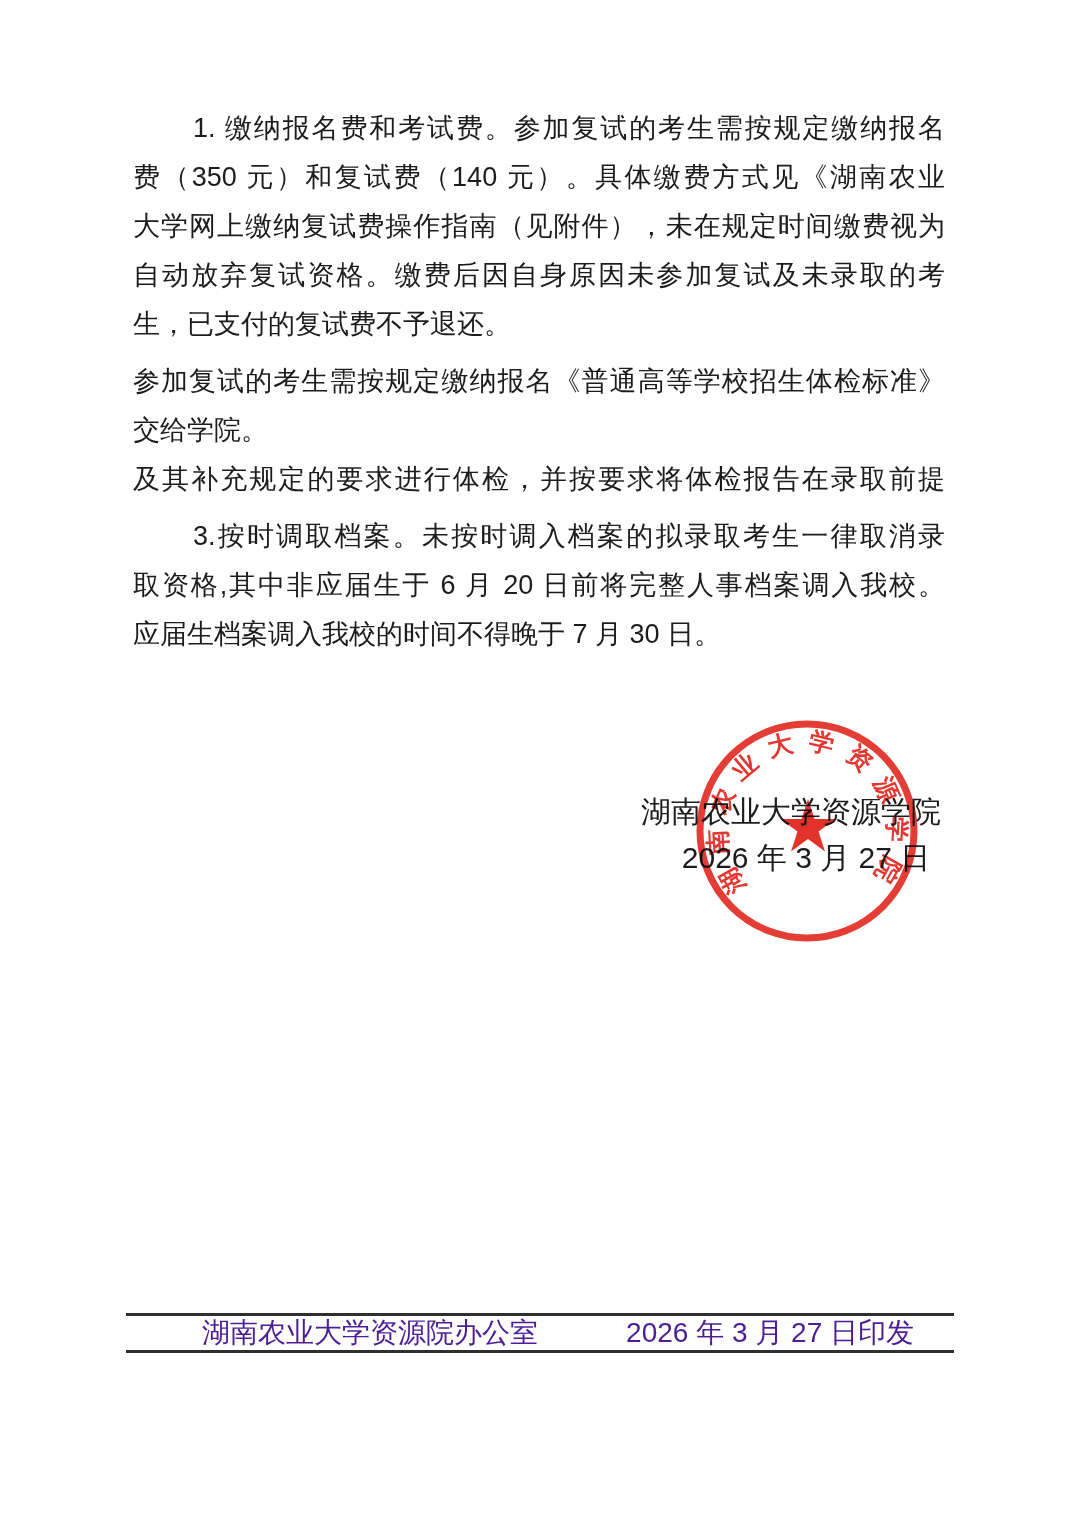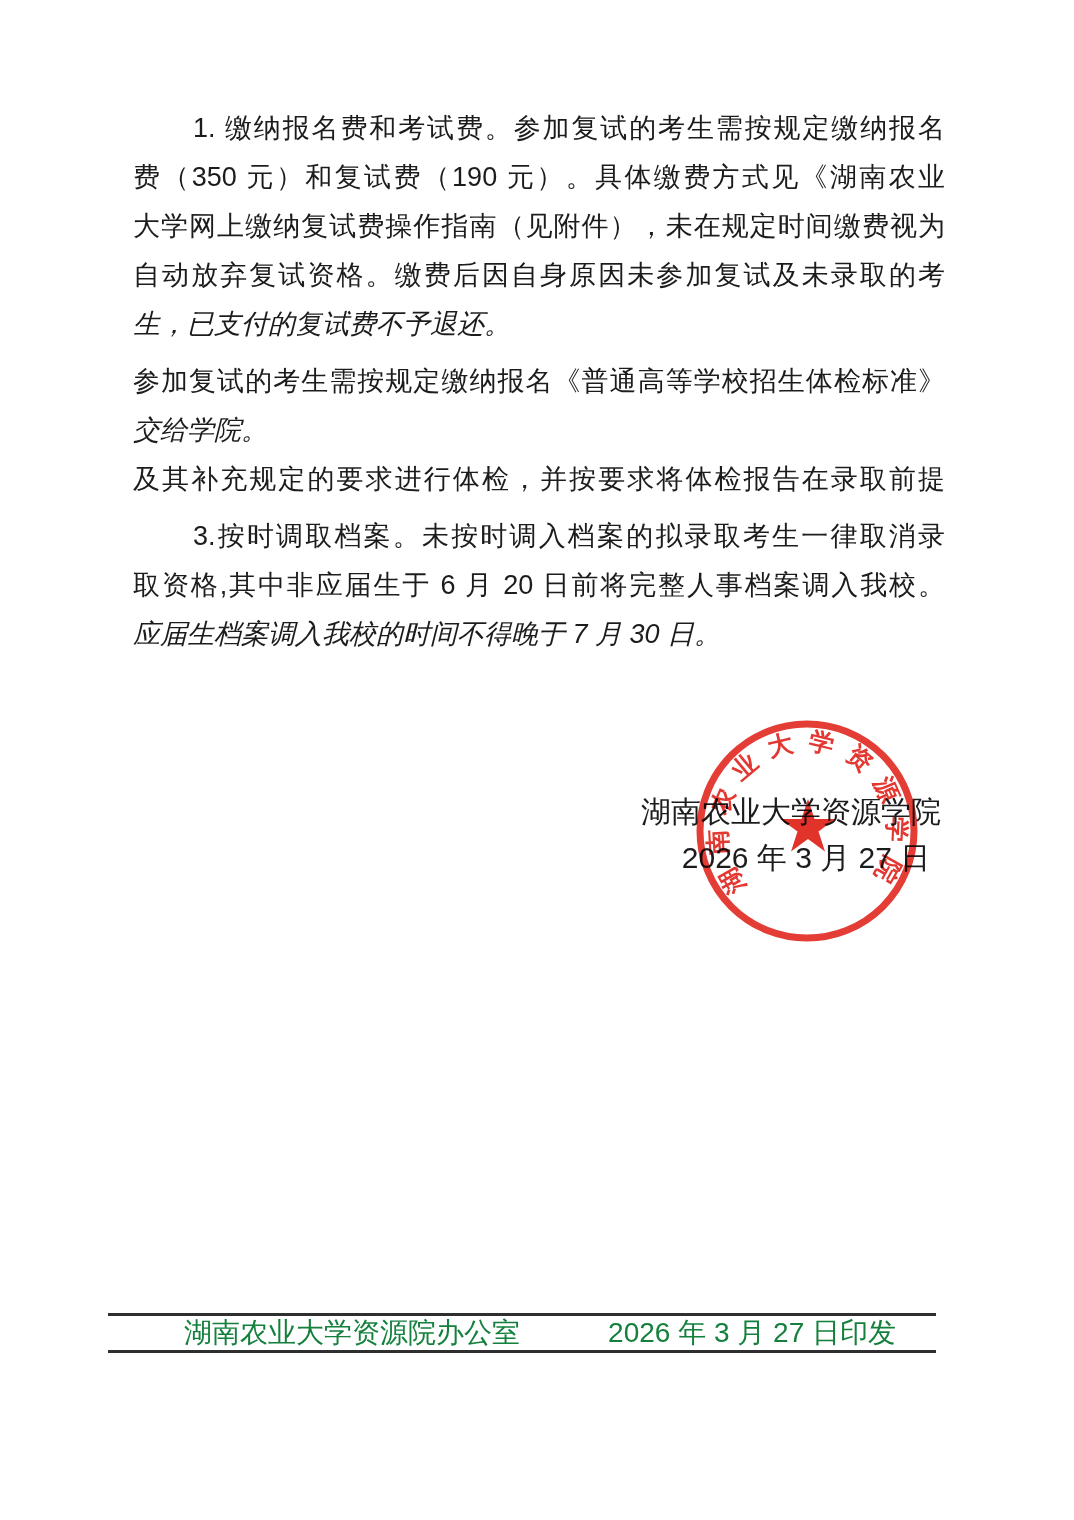--- a/index.html
+++ b/index.html
@@ -16,55 +16,55 @@
     font-size:27px;line-height:49px;
   }
   .para + .para{margin-top:8px;}
   .line{
     text-align:justify;
     text-align-last:justify;
     height:49px;
     overflow:hidden;
   }
   .line.first{padding-left:60px;}
-  .line.last{text-align-last:left;font-style:italic;}
+  .line.last{text-align-last:left;}
   .signature{
     position:absolute;top:789px;right:133px;width:300px;
     font-size:30px;line-height:46px;text-align:center;
     color:#1c1c1c;
   }
   .sig-date{padding-left:30px;}
   .seal{
     position:absolute;left:695px;top:719px;
     mix-blend-mode:multiply;
   }
   .seal .seal-text{
     font-family:"Liberation Serif",serif;
     font-size:25px;font-weight:bold;
     fill:#e02820;opacity:.92;
   }
   .footer{
-    position:absolute;left:108px;top:1313px;width:828px;height:34px;
+    position:absolute;left:126px;top:1313px;width:828px;height:34px;
     border-top:3px solid #2f2f2f;
     border-bottom:3px solid #2f2f2f;
     display:flex;align-items:center;
-    font-size:28px;color:#15803d;
+    font-size:28px;color:#4c1d95;
   }
   .f-left{margin-left:76px;white-space:nowrap;}
   .f-right{margin-left:auto;margin-right:40px;white-space:nowrap;}
 </style>
 </head>
 <body>
 
 <div class="page">
 
   <div class="body-text">
     <div class="para">
       <div class="line first">1. 缴纳报名费和考试费。参加复试的考生需按规定缴纳报名</div>
-      <div class="line">费（350 元）和复试费（190 元）。具体缴费方式见《湖南农业</div>
+      <div class="line">费（350 元）和复试费（140 元）。具体缴费方式见《湖南农业</div>
       <div class="line">大学网上缴纳复试费操作指南（见附件），未在规定时间缴费视为</div>
       <div class="line">自动放弃复试资格。缴费后因自身原因未参加复试及未录取的考</div>
       <div class="line last">生，已支付的复试费不予退还。</div>
     </div>
     <div class="para">
       <div class="line">参加复试的考生需按规定缴纳报名《普通高等学校招生体检标准》</div>
       <div class="line last">交给学院。</div>
       <div class="line">及其补充规定的要求进行体检，并按要求将体检报告在录取前提</div>
     </div>
     <div class="para">

